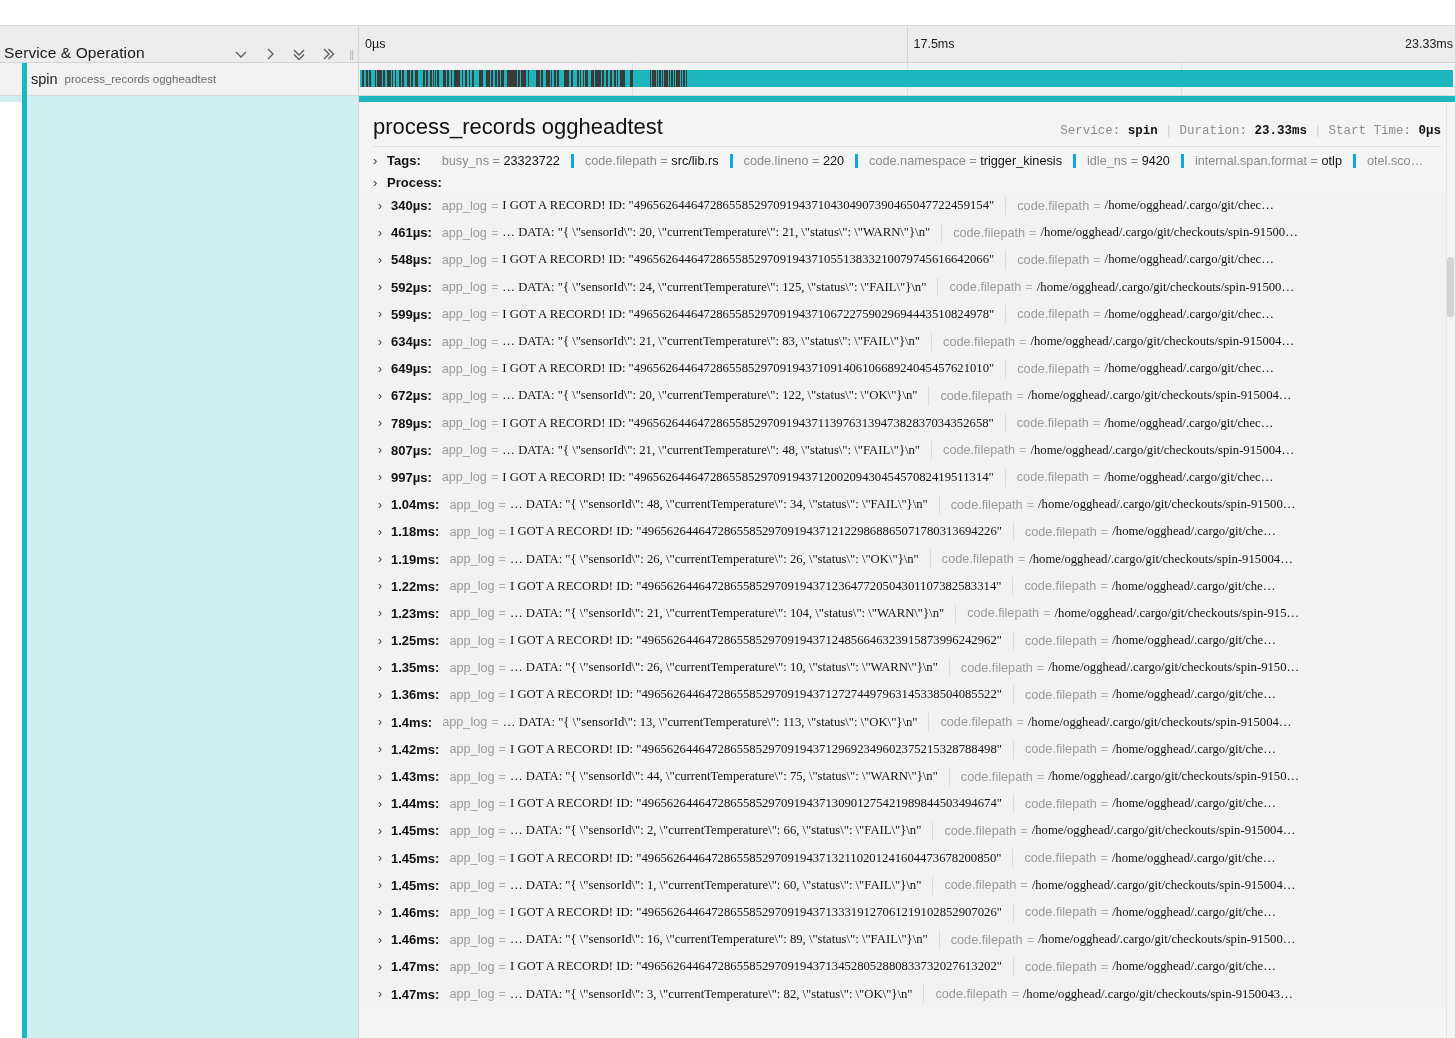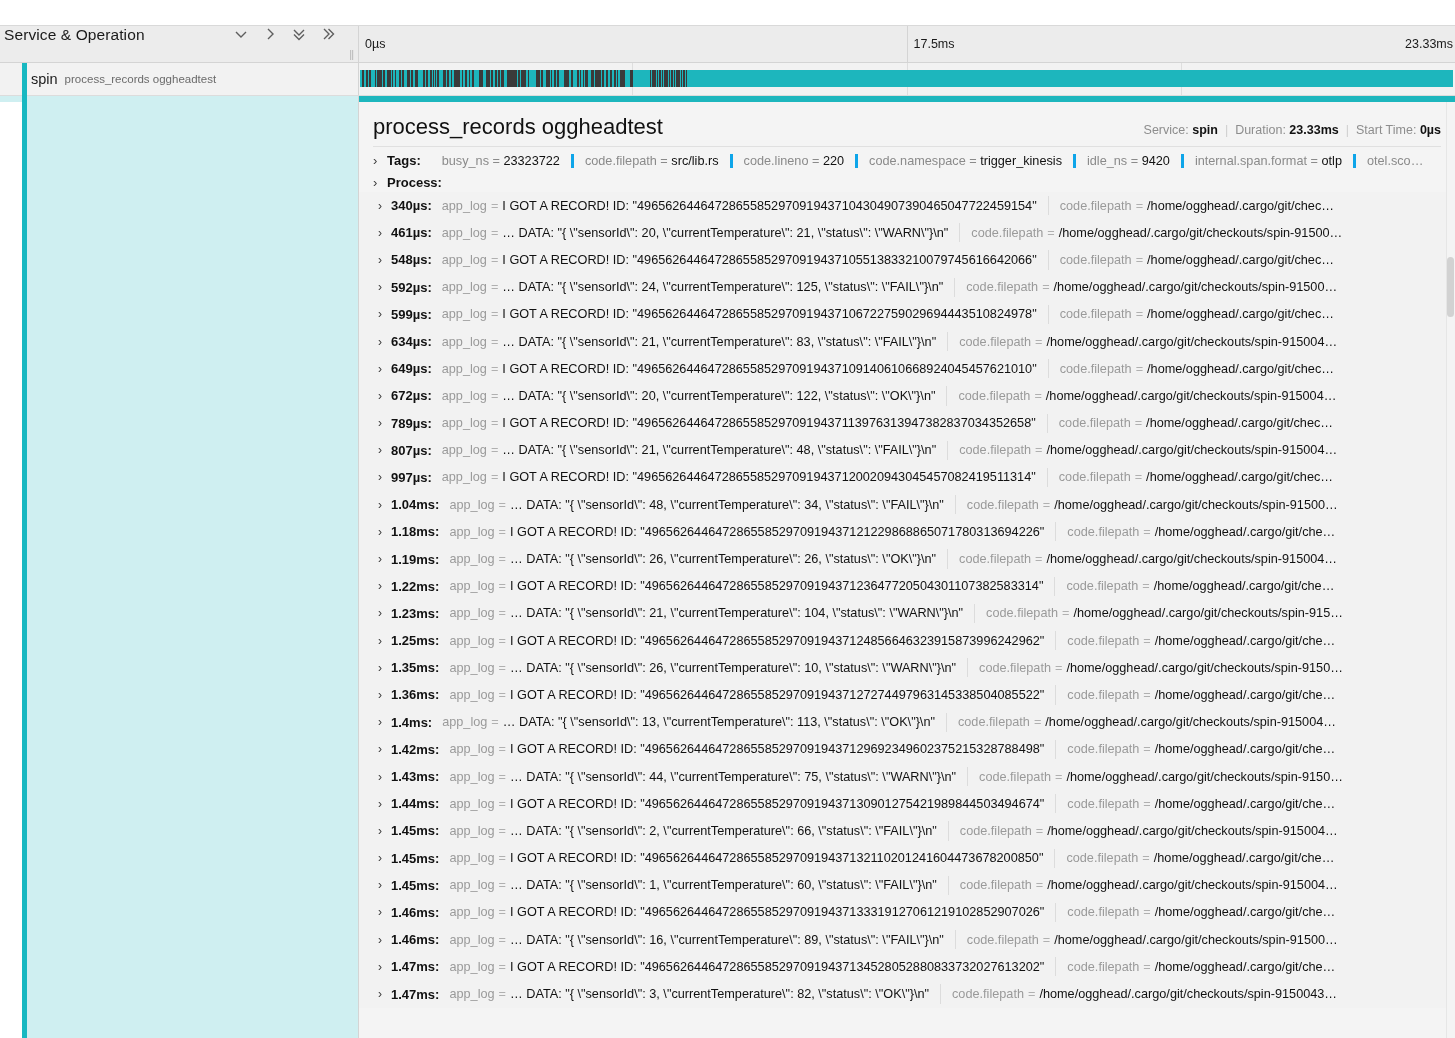--- a/index.html
+++ b/index.html
@@ -14,21 +14,21 @@
 
   
   .top-gap { height: 25px; background:#fff; }
 
   
   .hdr {
     display:flex; height:38px; background:#ececec;
     border-top:1px solid #d9d9d9; border-bottom:1px solid #d4d4d4;
   }
   .hdr-left {
-    width:359px; min-width:359px; display:flex; align-items:flex-start;
+    width:359px; min-width:359px; display:flex; align-items:flex-end;
     border-right:1px solid #d4d4d4; position:relative; padding-left:4px;
   }
   .hdr-title { font-size:15.5px; color:#1a1a1a; letter-spacing:.1px; }
   .hdr-icons { margin-left:auto; display:flex; align-items:center; gap:13px; padding-right:22px; }
   .chev { width:16px; height:16px; color:#5e5e5e; display:block; }
   .grip { position:absolute; right:5px; bottom:2px; color:#b5b5b5; font-size:11px; letter-spacing:-1px;}
 
   .hdr-right { flex:1; display:flex; position:relative; }
   .tick-cell {
     flex:1; position:relative; border-right:1px solid #d4d4d4;
@@ -72,21 +72,21 @@
   .pane-left { width:359px; min-width:359px; background:#cfeff1; border-right:1px solid #d4d4d4; position:relative; }
   .pane-left .acc { position:absolute; left:22px; top:0; bottom:0; width:5px; background:#17b8c1; }
   .pane-left .gutter { position:absolute; left:0; top:0; bottom:0; width:22px; background:#fff; }
 
   .pane-right { flex:1; background:#f4f4f4; position:relative; overflow:hidden; }
 
   
   .detail { padding:12px 0 0 0; }
   .detail-hd { display:flex; align-items:baseline; padding:0 14px 0 14px; }
   .detail-title { font-size:22px; color:#111; font-weight:400; }
-  .detail-meta { margin-left:auto; font-size:12.5px; color:#8d8d8d; display:flex; align-items:baseline; gap:0; white-space:nowrap; }
+  .detail-meta { margin-left:auto; font-size:12.5px; color:#8d8d8d; display:flex; align-items:baseline; gap:0; white-space:nowrap;font-family:Liberation Mono, monospace; }
   .detail-meta b { color:#111; font-weight:bold; }
   .meta-sep { color:#cfcfcf; padding:0 7px; }
 
   .acc-row { display:flex; align-items:center; padding:4px 14px 2px 14px; gap:0; overflow:hidden; white-space:nowrap; }
   .acc-arrow { color:#3a3a3a; font-size:13px; width:14px; display:inline-block; }
   .acc-label { font-size:13px; font-weight:bold; color:#111; margin-right:9px; }
   .kv { font-size:12.7px; color:#8a8a8a; padding:0 11px; border-left:3px solid #0ea5e9; }
   .kv:first-of-type { border-left:none; padding-left:12px; }
   .kv b { color:#111; font-weight:normal; }
 
@@ -103,21 +103,21 @@
 
   .log-list { background:#f2f2f2; }
   .log-row {
     display:flex; align-items:center; height:27.2px;
     padding-left:19px; white-space:nowrap; overflow:hidden;
   }
   .log-row .rarrow { color:#3a3a3a; font-size:12px; width:13px; flex:0 0 13px; }
   .log-ts { font-size:13px; font-weight:bold; color:#111; margin-right:10px; }
   .log-k  { font-size:12.7px; color:#9a9a9a; }
   .log-eq { font-size:12.7px; color:#b0b0b0; padding:0 4px; }
-  .log-v  { font-size:12.7px; color:#111; }
+  .log-v  { font-size:12.7px; color:#111;font-family:Liberation Serif, serif; }
   .log-sep { width:1px; align-self:stretch; background:#dcdcdc; margin:4px 11px; flex:0 0 1px; }
 
   
   .vscroll { position:absolute; right:0; top:0; bottom:0; width:9px; background:#f4f4f4; border-left:1px solid #e6e6e6; }
   .vthumb  { position:absolute; right:1px; top:155px; width:7px; height:60px; background:#d2d2d2; border-radius:4px; }
 </style>
 </head>
 <body>
 
 <div id="app">

